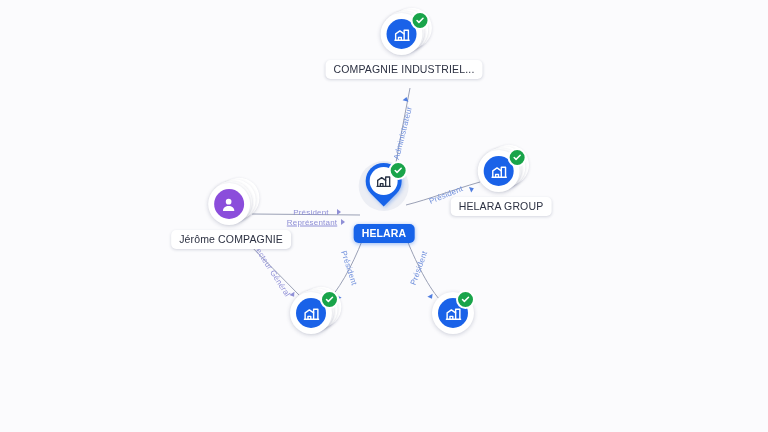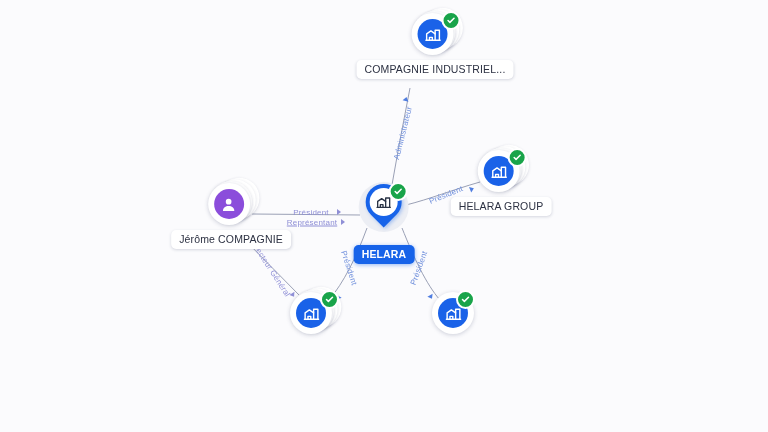--- a/index.html
+++ b/index.html
@@ -216,21 +216,21 @@
 
   <div class="edge-label purple" style="left:270px; top:268px; transform:translate(-50%,-50%) rotate(57deg);">Directeur Général</div>
   <div class="edge-arrow" style="left:291px; top:292px; transform:rotate(57deg);"></div>
 
   <div class="edge-label blue" style="left:349px; top:268px; transform:translate(-50%,-50%) rotate(72deg);">Président</div>
   <div class="edge-arrow blue" style="left:336px; top:295px; transform:rotate(120deg);"></div>
 
   <div class="edge-label blue" style="left:419px; top:268px; transform:translate(-50%,-50%) rotate(-70deg);">Président</div>
   <div class="edge-arrow blue" style="left:429px; top:294px; transform:rotate(60deg);"></div>
 
-  <div class="node" style="left:435px; top:45px;">
+  <div class="node" style="left:404px; top:45px;">
     <div class="stack-wrap">
       <div class="stack-card c3"></div>
       <div class="stack-card c2"></div>
       <div class="stack-card c1"></div>
       <div class="disc">
         <div class="disc-inner company">
           <svg width="17" height="17" viewBox="0 0 24 24" fill="none" stroke="#ffffff" stroke-width="2" stroke-linecap="round" stroke-linejoin="round">
             <path d="M3 20V11l6-4 6 4"></path>
             <path d="M15 20V6h6v14"></path>
             <path d="M2 20h20"></path>
@@ -264,21 +264,21 @@
       </div>
       <div class="check-badge">
         <svg width="9" height="9" viewBox="0 0 24 24" fill="none" stroke="#ffffff" stroke-width="4" stroke-linecap="round" stroke-linejoin="round">
           <path d="M4 12l5 5L20 6"></path>
         </svg>
       </div>
     </div>
     <div class="node-label">HELARA GROUP</div>
   </div>
 
-  <div class="node" style="left:384px; top:224px;">
+  <div class="node" style="left:384px; top:203px;">
     <div class="pin-wrap">
       <div class="pin-halo"></div>
       <div class="pin-body"></div>
       <div class="pin-hole">
         <svg width="16" height="16" viewBox="0 0 24 24" fill="none" stroke="#2a3446" stroke-width="2" stroke-linecap="round" stroke-linejoin="round">
           <path d="M3 20V11l6-4 6 4"></path>
           <path d="M15 20V6h6v14"></path>
           <path d="M2 20h20"></path>
           <path d="M7 20v-4h4v4"></path>
         </svg>

